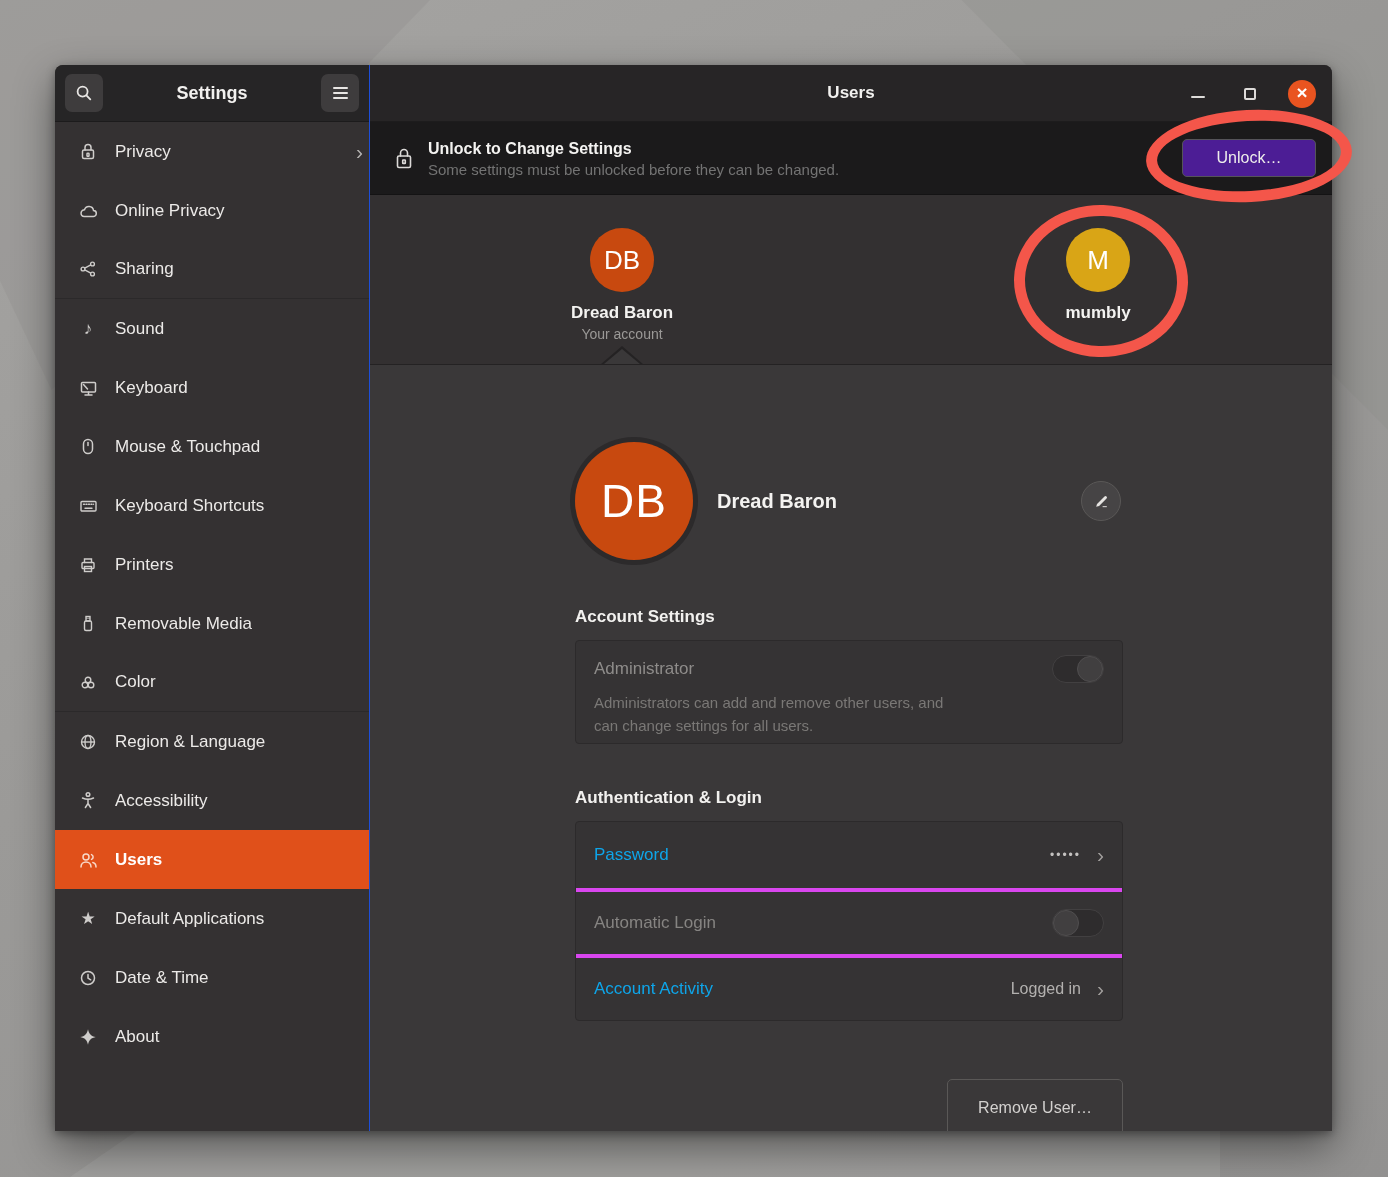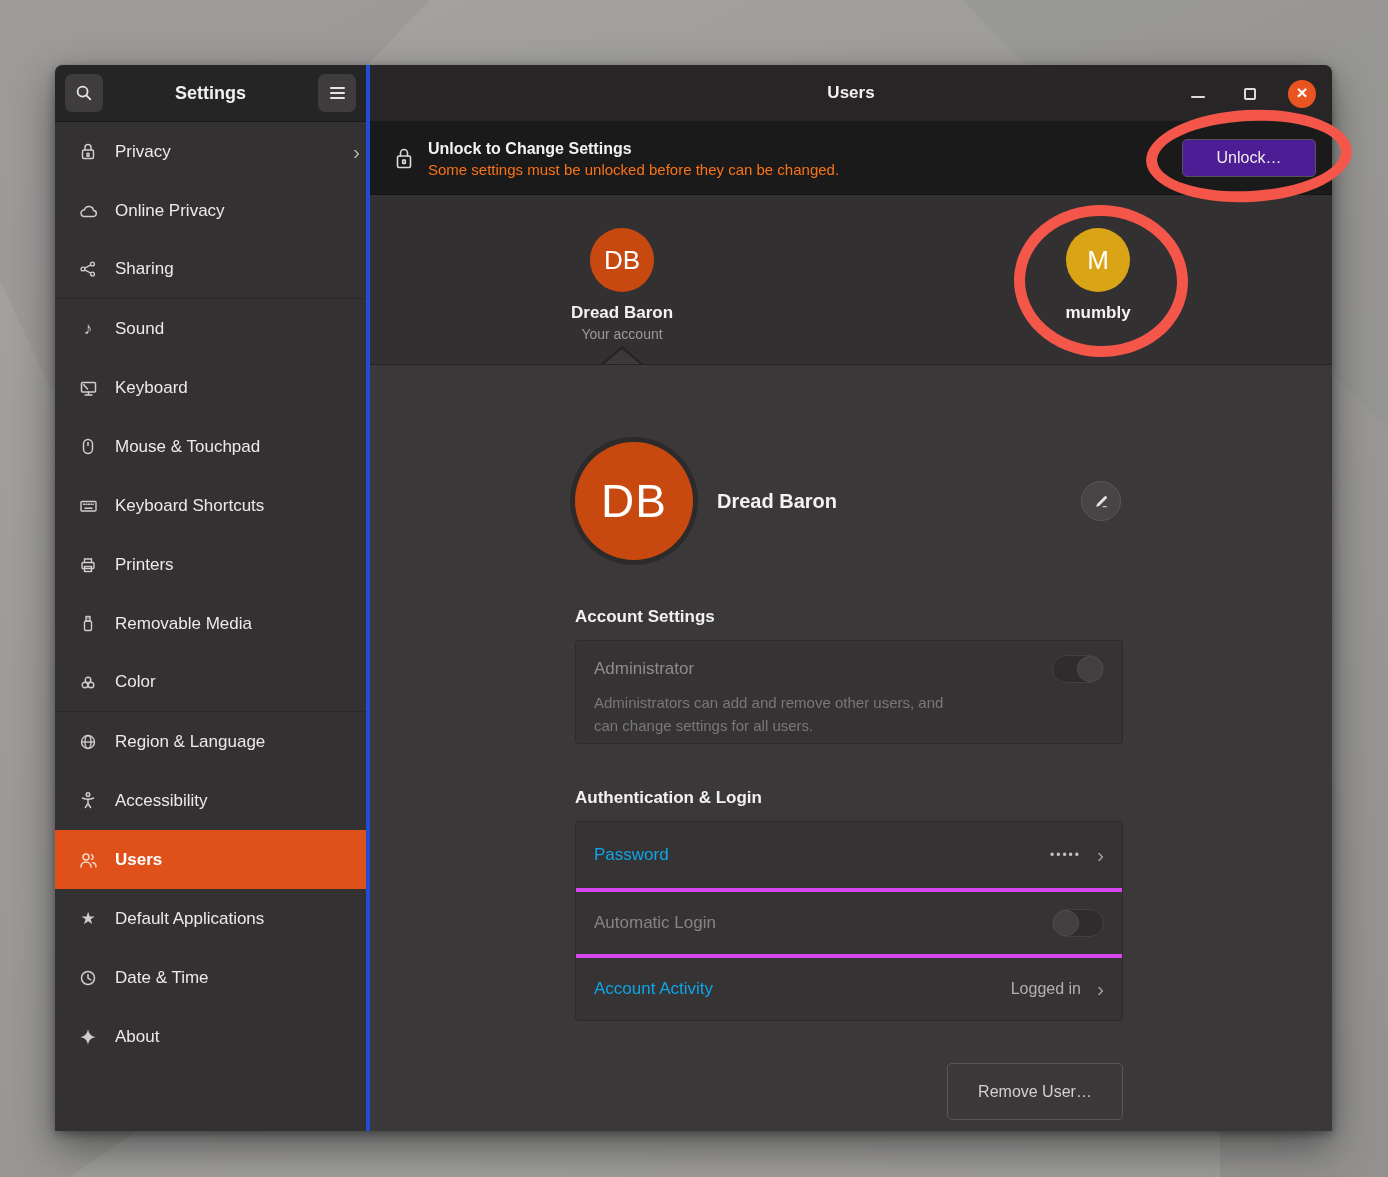--- a/index.html
+++ b/index.html
@@ -18,21 +18,21 @@
   .wp3 { right:0; top:0; width:520px; height:430px; background:#8f8e8c; opacity:.35;
          clip-path:polygon(18% 0,100% 0,100% 100%); }
 
   .window {
     position:absolute; left:55px; top:65px; width:1277px; height:1066px;
     display:flex; border-radius:8px 8px 2px 2px;
     box-shadow:0 16px 40px rgba(0,0,0,.45), 0 3px 10px rgba(0,0,0,.35);
   }
 
   
-  .sidebar { width:315px; flex-shrink:0; background:#343132; border-right:4px solid #1d4ed8;
+  .sidebar { width:315px; flex-shrink:0; background:#343132; border-right:1px solid #1d4ed8;
              border-radius:8px 0 0 0; overflow:hidden; display:flex; flex-direction:column; }
   .sidebar-header { height:57px; background:#262526; border-bottom:1px solid #1c1b1c;
                     display:flex; align-items:center; padding:0 10px; }
   .hbtn { width:38px; height:38px; border-radius:7px; background:#3e3c3d;
           display:flex; align-items:center; justify-content:center; color:#e8e6e4; }
   .sidebar-title { flex:1; text-align:center; font-size:18px; font-weight:700; color:#f2f1ef; }
   .burger { display:flex; flex-direction:column; gap:3px; }
   .burger span { width:15px; height:2px; background:#e8e6e4; border-radius:1px; }
 
   .side-list { flex:1; }
@@ -58,21 +58,21 @@
   .wbtn { width:28px; height:28px; display:flex; align-items:center; justify-content:center; }
   .min-glyph { width:14px; height:2px; background:#dddbd9; border-radius:1px; margin-top:6px; }
   .max-glyph { width:12px; height:12px; border:2px solid #dddbd9; border-radius:2px; }
   .close-btn { border-radius:50%; background:#E95420; color:#fff; font-size:19px; font-weight:700;
                line-height:1; padding-bottom:2px; }
 
   .unlock-bar { height:73px; background:#1b1a1b; border-bottom:1px solid #141314;
                 display:flex; align-items:center; padding:0 16px 0 24px; flex-shrink:0; }
   .lockwrap { color:#dcdad8; margin-right:14px; display:flex; }
   .unlock-title { font-size:16px; font-weight:700; color:#f4f3f1; line-height:1.4; }
-  .unlock-sub { font-size:15px; color:#f97316; }
+  .unlock-sub { font-size:15px; color:#737373; }
   .unlock-btn { margin-left:auto; width:134px; height:38px; background:#4c1d95; border:1px solid #555459;
                 border-radius:5px; color:#eeedeb; font-size:16px;
                 display:flex; align-items:center; justify-content:center; }
 
   .carousel { height:170px; background:#333031; border-bottom:1px solid #242223;
               position:relative; flex-shrink:0; }
   .user-chip { position:absolute; top:33px; width:200px; display:flex; flex-direction:column; align-items:center; }
   .chip-db { left:152px; } .chip-m { left:628px; }
   .avatar-64 { width:64px; height:64px; border-radius:50%; color:#fff; font-size:26px; font-weight:500;
                display:flex; align-items:center; justify-content:center; }
@@ -115,21 +115,21 @@
 
   .auth-card .row { height:66px; display:flex; align-items:center; padding:0 18px; }
   .auth-card .row + .row { border-top:4px solid #d946ef; }
   .row-label { font-size:17px; color:#0ea5e9; }
   .row-label.dim { color:#868482; }
   .row-right { margin-left:auto; display:flex; align-items:center; gap:16px; }
   .dots { font-size:12px; color:#c4c2c0; letter-spacing:2px; }
   .rvalue { font-size:16px; color:#b3b1af; }
   .chev { font-size:21px; color:#a29f9d; line-height:1; margin-top:-2px; }
 
-  .remove-btn { align-self:flex-end; margin-top:42px; width:176px; height:57px;
+  .remove-btn { align-self:flex-end; margin-top:58px; width:176px; height:57px;
                 background:transparent; border:1px solid #5a5857; border-radius:5px;
                 color:#d3d1cf; font-size:16px; display:flex; align-items:center; justify-content:center; }
 
   
   .ellipse { position:absolute; border-radius:50%; z-index:60; pointer-events:none;
              border:11px solid #f4564a; }
   .e1 { left:1146px; top:110px; width:206px; height:92px; transform:rotate(-3deg); }
   .e2 { left:1014px; top:205px; width:174px; height:152px; transform:rotate(2deg); }
 </style>
 </head>

